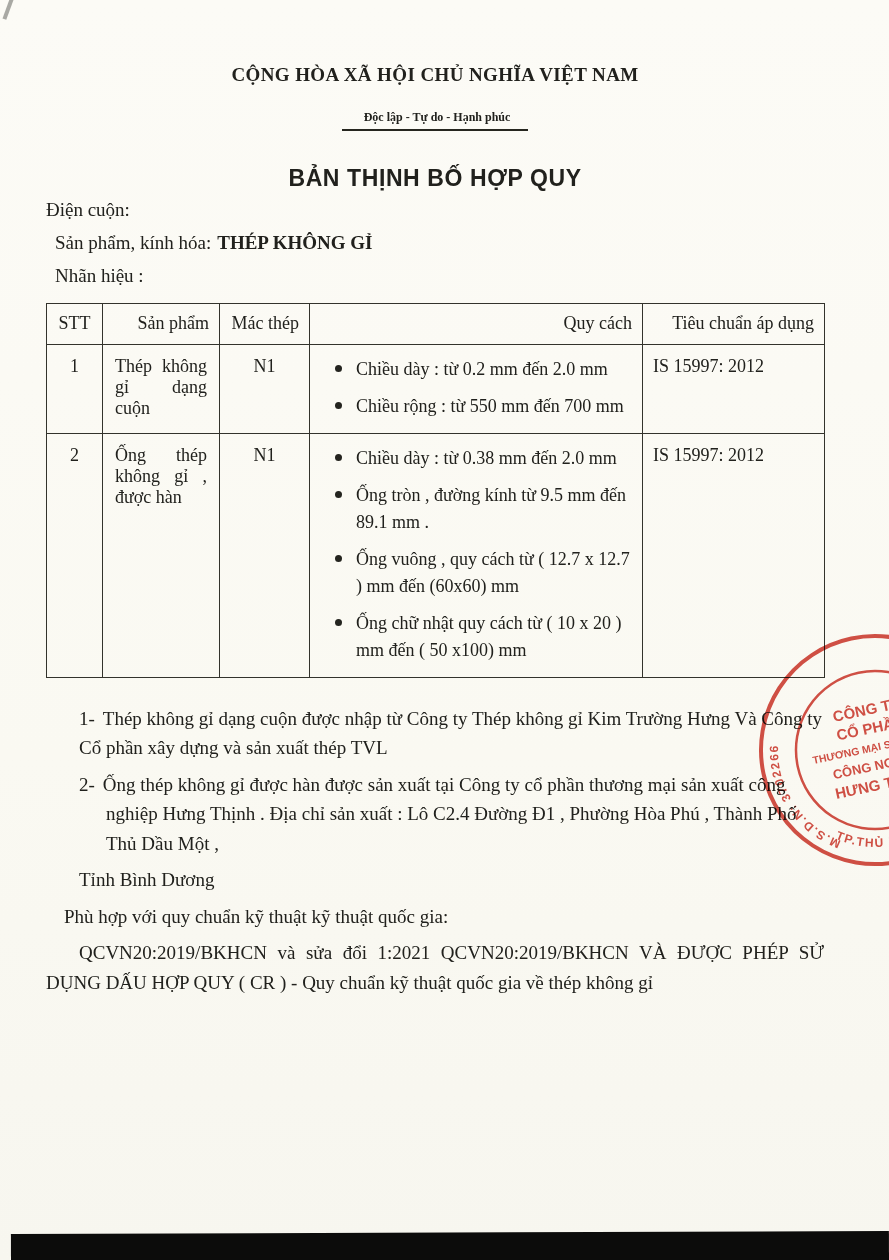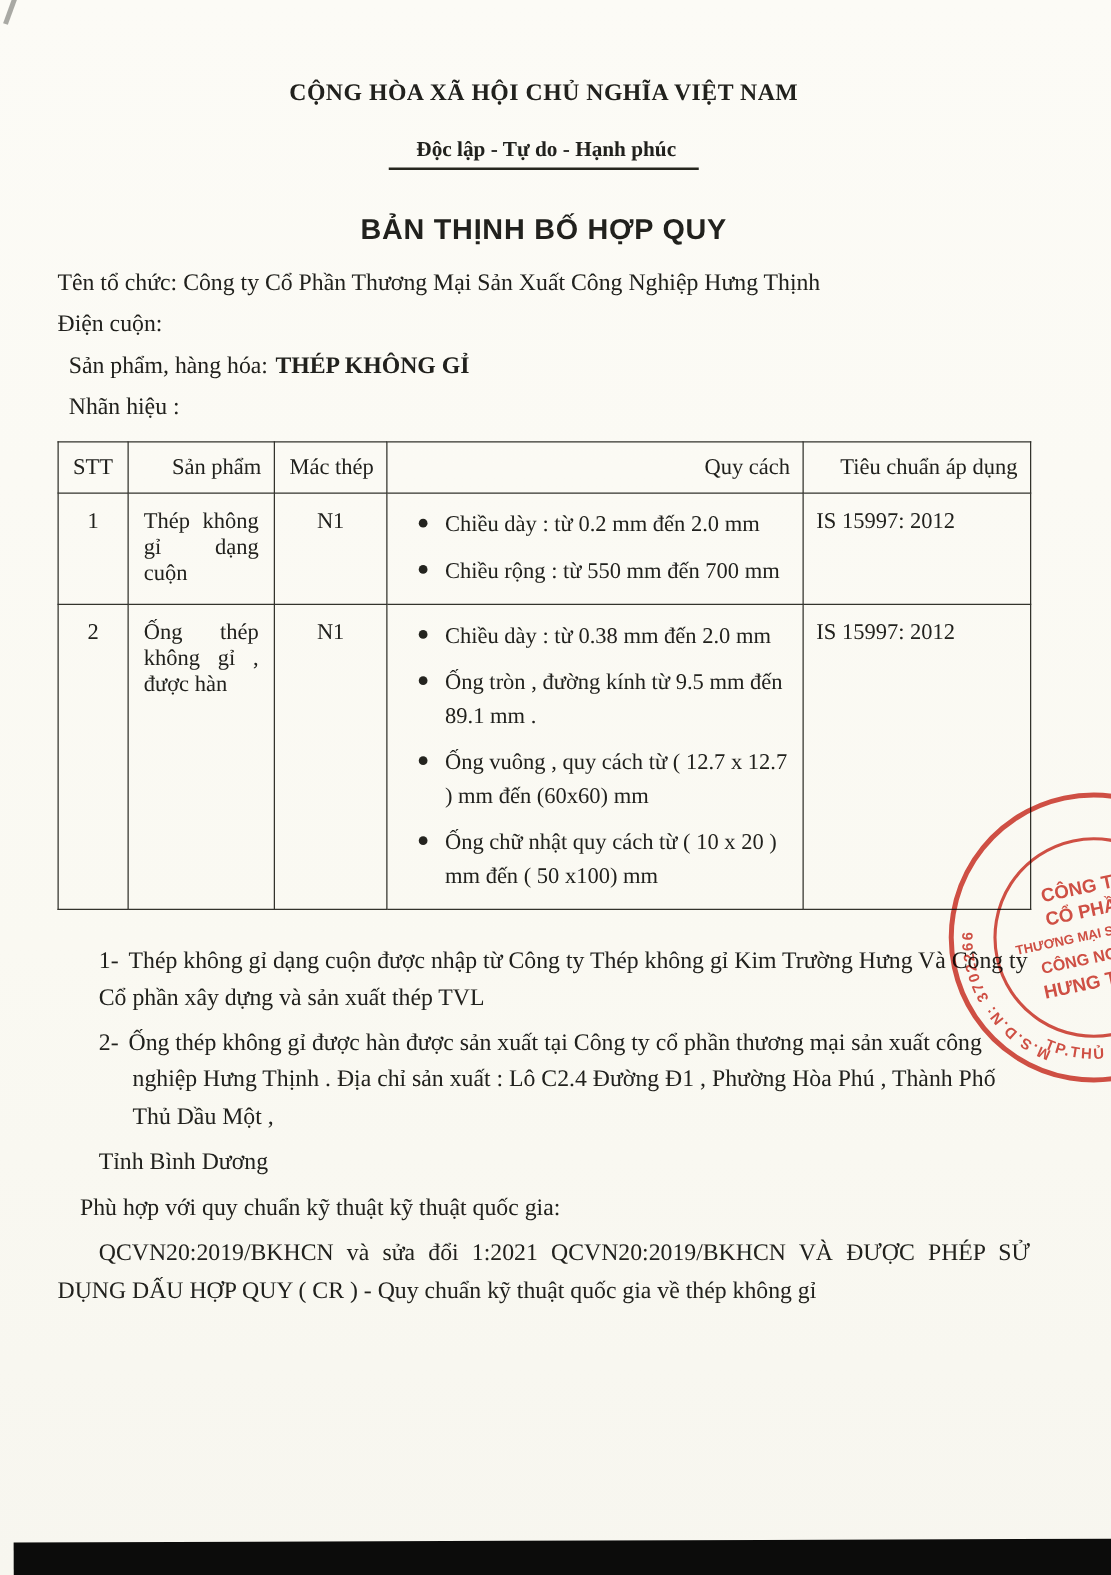--- a/index.html
+++ b/index.html
@@ -5,21 +5,21 @@
   html,body{margin:0;padding:0;background:#e8e6df;}
   .page{
     position:relative;width:889px;height:1260px;overflow:hidden;
     background:linear-gradient(180deg,#fcfbf6 0%,#faf9f2 60%,#f7f6ef 100%);
     font-family:"Liberation Serif",serif;color:#21211d;
   }
   .content{position:absolute;left:46px;top:64px;width:778px;}
 
   .doc-header{text-align:center;}
   .nation{font-size:19px;font-weight:bold;letter-spacing:.4px;}
-  .motto{display:inline-block;font-size:17px;font-weight:bold;margin-top:6px;
+  .motto{display:inline-block;font-size:12px;font-weight:bold;margin-top:6px;
          padding:0 18px 4px 22px;border-bottom:2px solid #26261f;}
 
   .doc-title{text-align:center;font-family:"Liberation Sans",sans-serif;font-weight:bold;
              font-size:23px;letter-spacing:.6px;margin-top:34px;}
   .doc-number{text-align:center;font-size:19px;margin-top:13px;}
 
   .info{font-size:19px;line-height:1.58;margin:3px 0;}
   .first-info{margin-top:15px;}
   .indent{margin-left:9px;}
   .prod-label{margin-right:6px;}
@@ -71,23 +71,22 @@
 
   <div class="content">
 
     <div class="doc-header">
       <div class="nation">CỘNG HÒA XÃ HỘI CHỦ NGHĨA VIỆT NAM</div><br>
       <div class="motto">Độc lập - Tự do - Hạnh phúc</div>
     </div>
 
     <div class="doc-title">BẢN THỊNH BỐ HỢP QUY</div>
 
-    <p class="info first-info">Tên tổ chức: Công ty Cổ Phần Thương Mại Sản Xuất Công Nghiệp Hưng Thịnh</p>
     <p class="info">Điện cuộn:</p>
-    <p class="info indent"><span class="prod-label">Sản phẩm, hàng hóa:</span><span class="prod-value">THÉP KHÔNG GỈ</span></p>
+    <p class="info indent"><span class="prod-label">Sản phẩm, kính hóa:</span><span class="prod-value">THÉP KHÔNG GỈ</span></p>
     <p class="info indent">Nhãn hiệu :</p>
 
     <table class="spec-table">
       <colgroup>
         <col style="width:56px">
           <col style="width:117px">
           <col style="width:90px">
           <col style="width:333px">
           <col style="width:182px">
       </colgroup>

